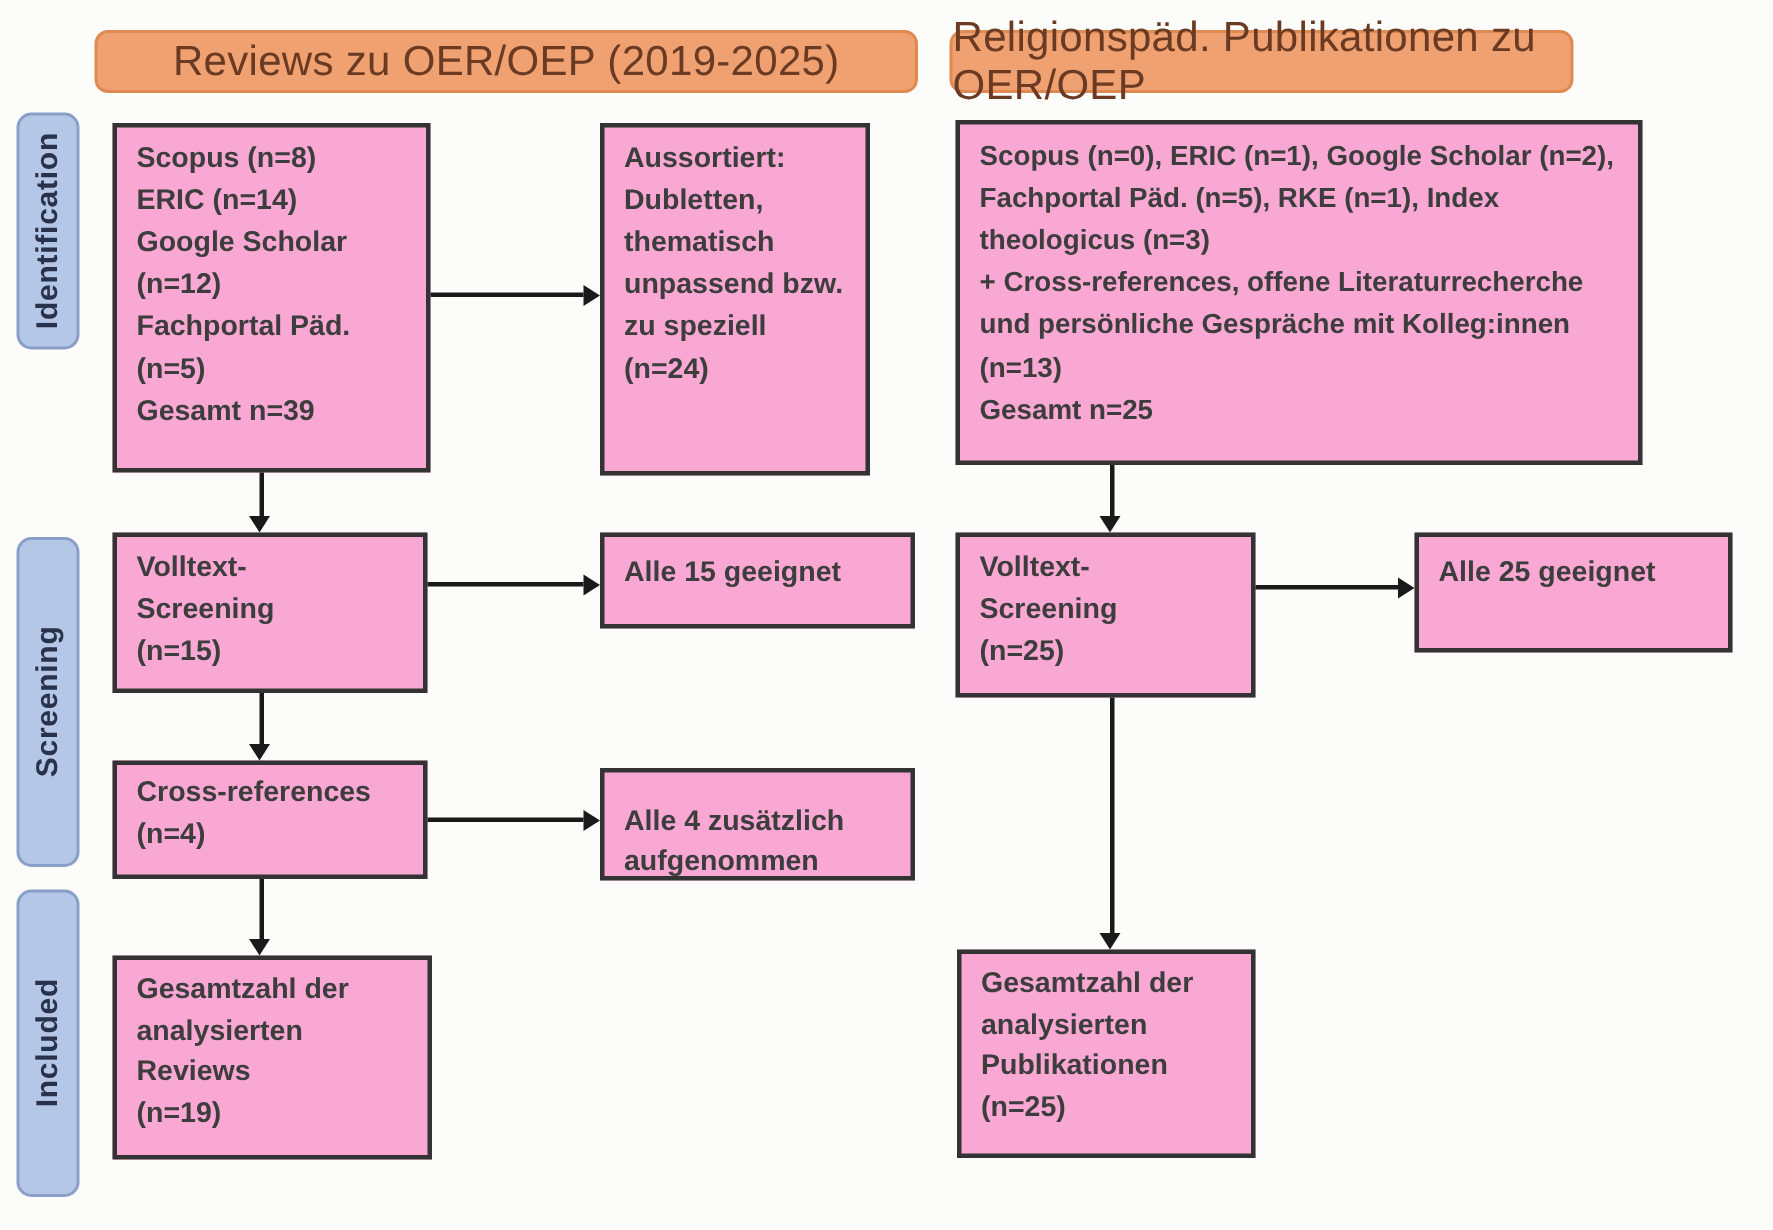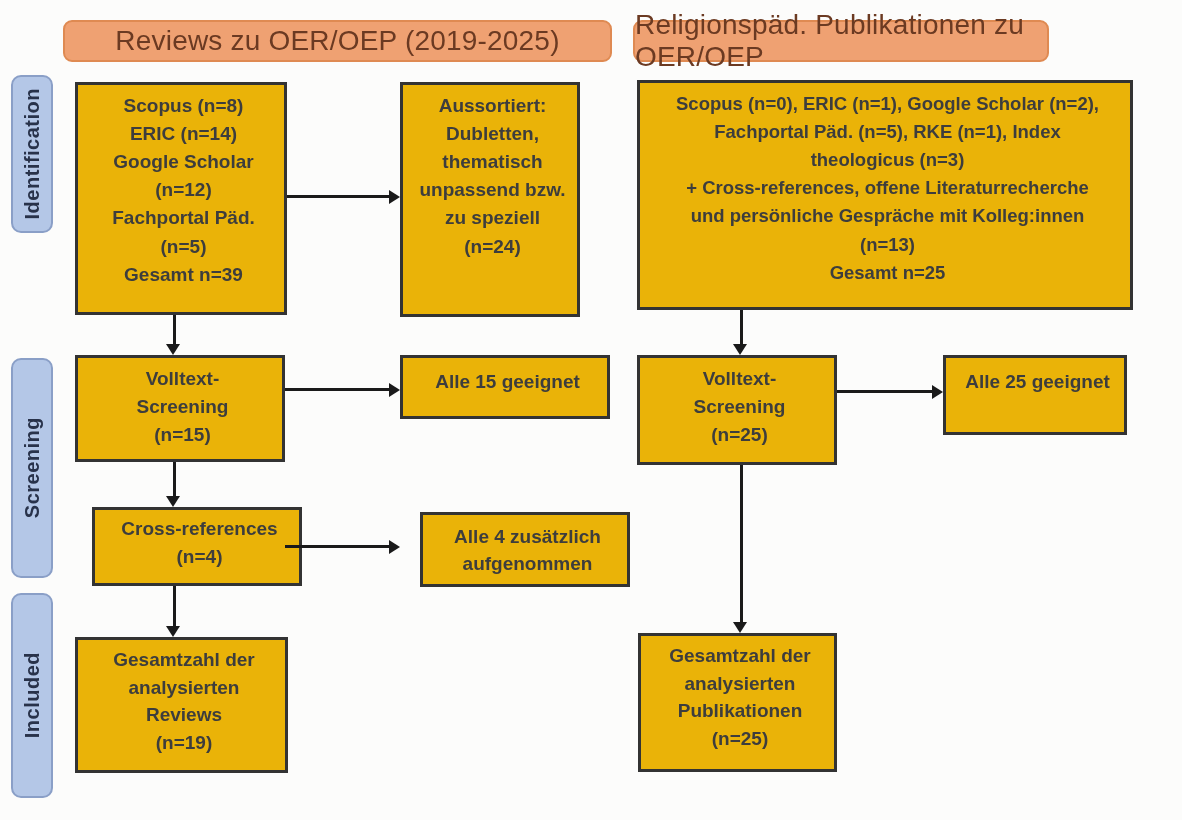--- a/index.html
+++ b/index.html
@@ -66,39 +66,38 @@
     white-space: nowrap;
   }
   .s-ident  { left: 11px; top: 75px;  width: 42px; height: 158px; }
   .s-screen { left: 11px; top: 358px; width: 42px; height: 220px; }
   .s-incl   { left: 11px; top: 593px; width: 42px; height: 205px; }
 
   
   .fbox {
     position: absolute;
     box-sizing: border-box;
-    background: #eab308;
+    background: #f9a8d4;
     border: 3px solid var(--box-border);
     padding: 7px 8px 6px 13px;
     font-weight: 700;
     font-size: 19px;
     line-height: 1.48;
     color: var(--box-text);
     white-space: pre-line;
-    text-align: center;
   }
   .b-l-src { left: 75px;  top: 82px;  width: 212px; height: 233px; }
   .b-l-out { left: 400px; top: 82px;  width: 180px; height: 235px; }
-  .b-r-src { left: 637px; top: 80px;  width: 496px; height: 230px; font-size: 18.5px; line-height: 1.52; }
+  .b-r-src { left: 637px; top: 80px;  width: 458px; height: 230px; font-size: 18.5px; line-height: 1.52; }
   .b-l-vt  { left: 75px;  top: 355px; width: 210px; height: 107px; }
   .b-l-a15 { left: 400px; top: 355px; width: 210px; height: 64px;  padding-top: 10px; }
   .b-r-vt  { left: 637px; top: 355px; width: 200px; height: 110px; }
-  .b-r-a25 { left: 943px; top: 355px; width: 184px; height: 80px;  padding-top: 10px; }
-  .b-l-cr  { left: 75px;  top: 507px; width: 210px; height: 79px;  padding-top: 5px; margin-left: 17px; }
-  .b-l-a4  { left: 400px; top: 512px; width: 210px; height: 75px;  padding-top: 9px; line-height: 1.4; margin-left: 20px; }
+  .b-r-a25 { left: 943px; top: 355px; width: 212px; height: 80px;  padding-top: 10px; }
+  .b-l-cr  { left: 75px;  top: 507px; width: 210px; height: 79px;  padding-top: 5px; }
+  .b-l-a4  { left: 400px; top: 512px; width: 210px; height: 75px;  padding-top: 20px; line-height: 1.4; }
   .b-l-tot { left: 75px;  top: 637px; width: 213px; height: 136px; padding-top: 6px; line-height: 1.46; }
   .b-r-tot { left: 638px; top: 633px; width: 199px; height: 139px; padding-top: 6px; line-height: 1.46; }
 
   
   .ln { position: absolute; background: var(--arrow); }
   .hd-r {
     position: absolute; width: 0; height: 0;
     border-top: 7px solid transparent;
     border-bottom: 7px solid transparent;
     border-left: 11px solid var(--arrow);

